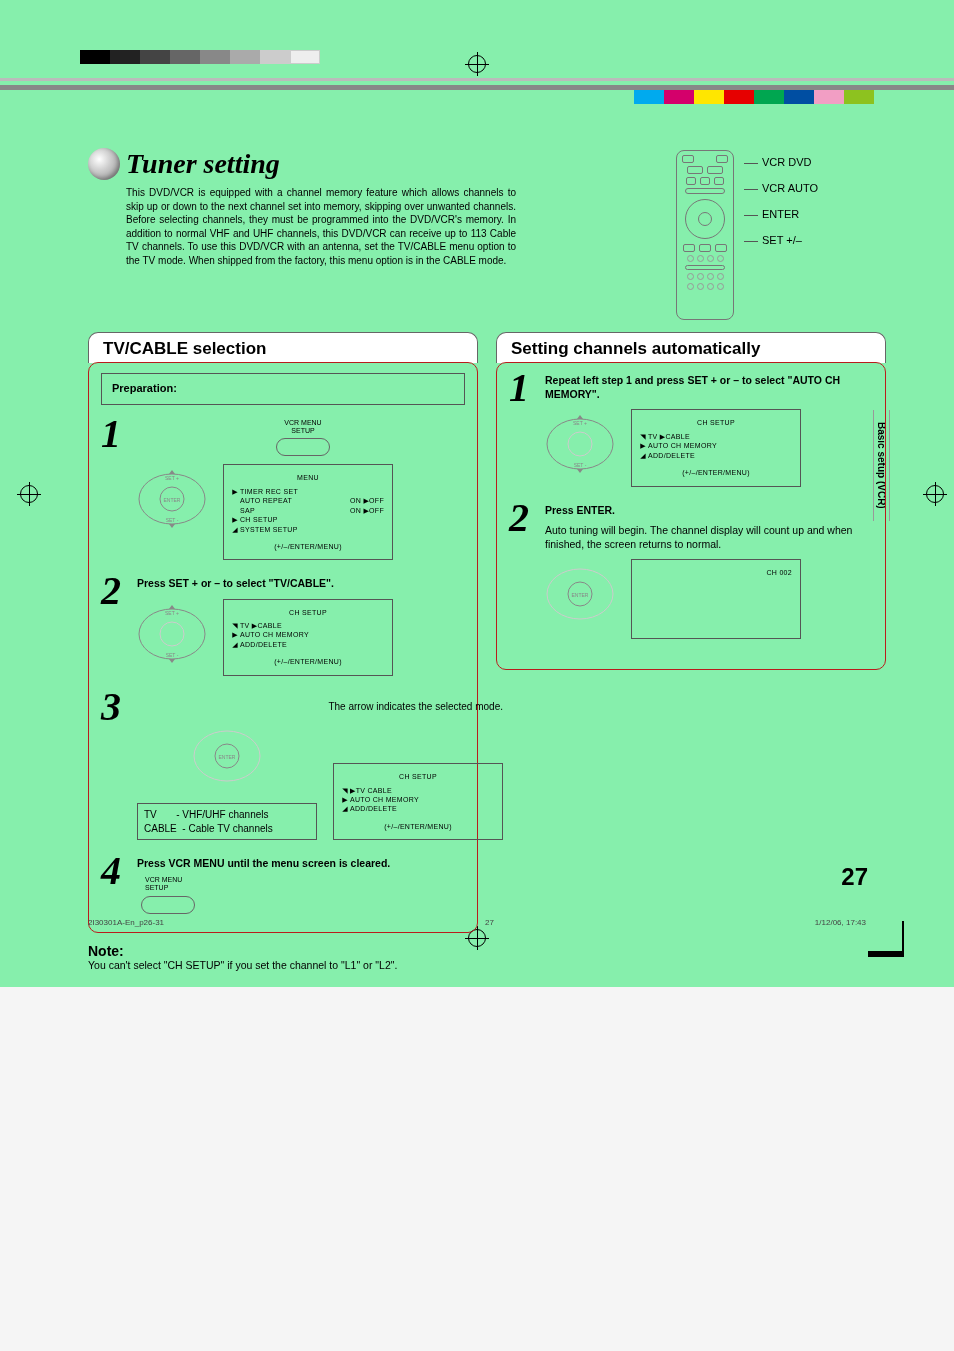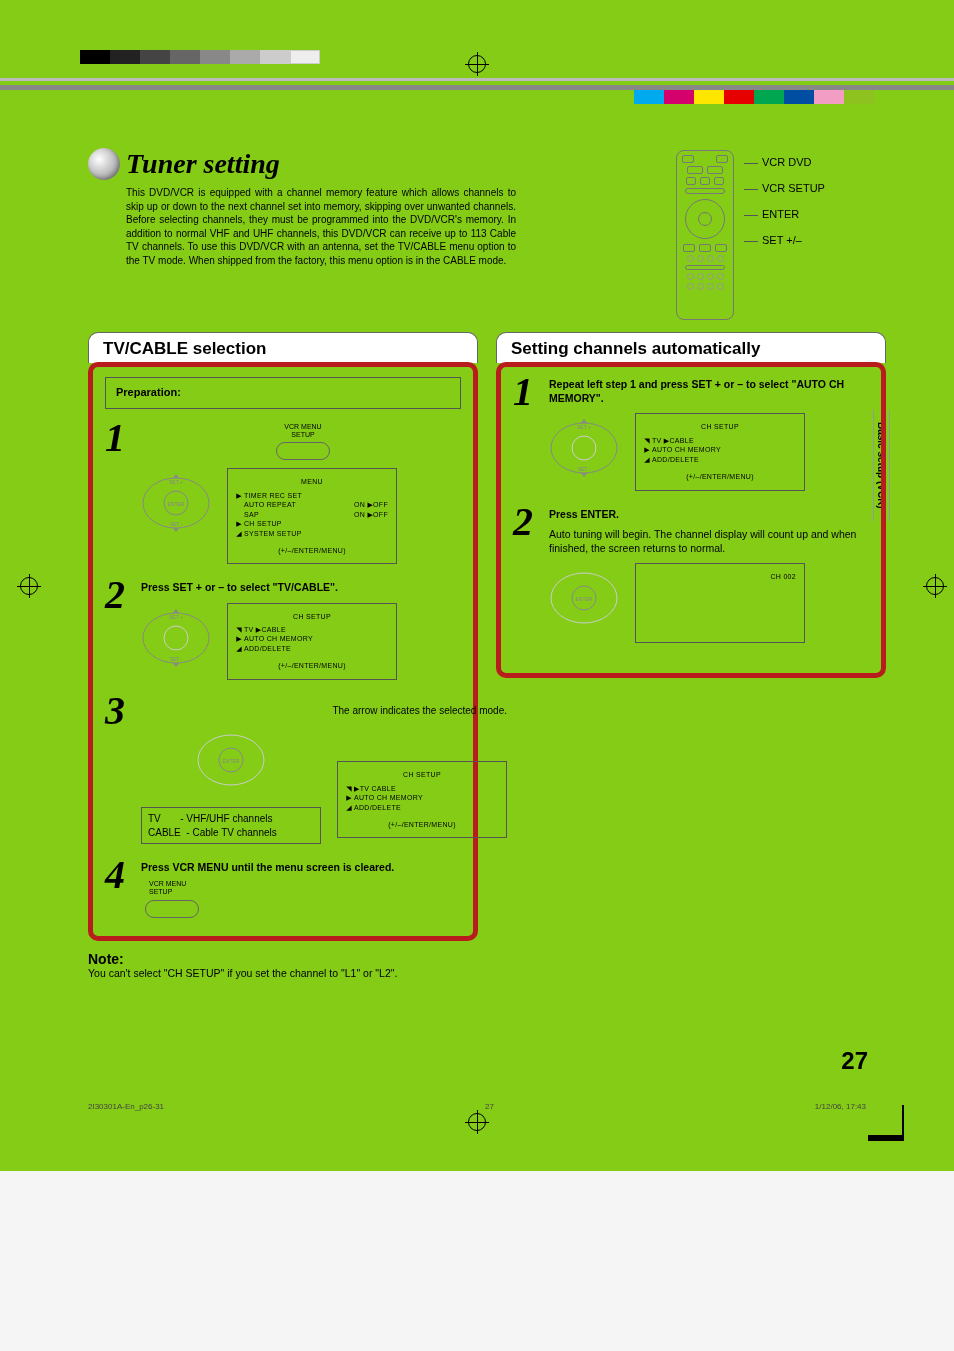--- a/index.html
+++ b/index.html
@@ -1,17 +1,17 @@
 <!DOCTYPE html>
 <html><head>
 <meta charset="utf-8">
 <style>
   *{box-sizing:border-box;margin:0;padding:0}
   body{font-family:Arial,Helvetica,sans-serif;font-size:11px;color:#000;background:#f5f5f5;width:954px;margin:0 auto;position:relative}
-  .page{background:#84cc16;width:954px;height:1171px;position:relative;overflow:hidden}
+  .page{background:#86efac;width:954px;height:987px;position:relative;overflow:hidden}
   .crop-left{position:absolute;left:20px;top:60px;bottom:60px;display:flex;align-items:center}
   .crop-right{position:absolute;right:10px;top:60px;bottom:60px;display:flex;align-items:center}
   .crop-mark{width:18px;height:18px;border:1px solid #000;border-radius:50%;position:relative}
   .crop-mark::before,.crop-mark::after{content:"";position:absolute;background:#000}
   .crop-mark::before{left:-4px;right:-4px;top:50%;height:1px}
   .crop-mark::after{top:-4px;bottom:-4px;left:50%;width:1px}
   .top-marks{position:absolute;top:40px;left:0;right:0;height:30px}
   .bw-bars{position:absolute;left:80px;top:10px;display:flex}
   .bw-bars div{width:30px;height:14px}
   .reg-center{position:absolute;left:50%;top:55px;transform:translateX(-50%)}
@@ -37,21 +37,21 @@
   .remote-box .dpad{width:40px;height:40px;border:1px solid #777;border-radius:50%;position:relative;margin:2px 0}
   .remote-box .dpad::before{content:"";position:absolute;inset:12px;border:1px solid #777;border-radius:50%}
   .remote-box .dots{display:flex;gap:3px}
   .remote-box .dots span{width:7px;height:7px;border:1px solid #999;border-radius:50%}
   .remote-labels{display:flex;flex-direction:column;gap:14px;font-size:11px;padding-top:6px}
   .remote-labels div{position:relative;padding-left:14px}
   .remote-labels div::before{content:"";position:absolute;left:-4px;top:7px;width:14px;height:1px;background:#555}
 
   .columns{display:flex;gap:18px;margin-top:12px}
   .col{flex:1;min-width:0}
-  .col-box{border:5px solid #b91c1c;border-radius:10px;padding:10px 12px 14px}
+  .col-box{border:1px solid #b91c1c;border-radius:10px;padding:10px 12px 14px}
   .col-h{font-size:17px;font-weight:bold;border:1px solid #666;border-bottom:none;border-radius:10px 10px 0 0;padding:6px 14px 4px;margin-bottom:-1px;background:#fff;width:fit-content;min-width:100%}
 
   .prep-box{border:1px solid #555;padding:8px 10px 10px;margin-bottom:14px;font-size:10.5px}
   .prep-box b{font-size:11px}
   .prep-box ul{padding-left:14px;margin-top:4px}
   .prep-box li{margin-bottom:4px;line-height:1.3}
 
   .step{display:flex;gap:8px;margin-bottom:16px}
   .step-num{font-family:'Times New Roman',serif;font-weight:bold;font-style:italic;font-size:40px;line-height:.75;width:28px;flex-shrink:0}
   .step-body{flex:1;font-size:10.5px;line-height:1.35}
@@ -174,21 +174,21 @@
             </div>
         <div class="dots">
               <span></span>
               <span></span>
               <span></span>
               <span></span>
             </div>
       </div>
       <div class="remote-labels">
         <div>VCR DVD</div>
-        <div>VCR SETUP</div>
+        <div>VCR AUTO</div>
         <div>ENTER</div>
         <div>SET +/–</div>
       </div>
     </div>
   </div>
 
   <div class="columns">
 
     <div class="col">
       <div class="col-h">TV/CABLE selection</div>
@@ -278,21 +278,21 @@
                     <div class="ft">(+/–/ENTER/MENU)</div>
                   </div>
             </div>
           </div>
         </div>
 
         <div class="step">
           <div class="step-num">3</div>
           <div class="step-body">
             <div class="mini-label" style="text-align:right;margin-bottom:6px">The arrow indicates the selected mode.</div>
-            <div class="figs" style="align-items:center">
+            <div class="figs" style="align-items:flex-end">
               <div style="flex:1">
                 <div class="nav-circle" style="margin:0 auto">
                   <svg viewBox="0 0 70 70">
                         <ellipse cx="35" cy="35" rx="33" ry="25" fill="none" stroke="#ccc"></ellipse>
                         <circle cx="35" cy="35" r="12" fill="none" stroke="#888"></circle>
                         <text x="35" y="38" font-size="5" text-anchor="middle" fill="#888">ENTER</text>
                       </svg>
                 </div>
                 <div class="info-box">
                   <div><span>TV</span>&nbsp;&nbsp;&nbsp;&nbsp;&nbsp;&nbsp;&nbsp;<span>- VHF/UHF channels</span></div>

